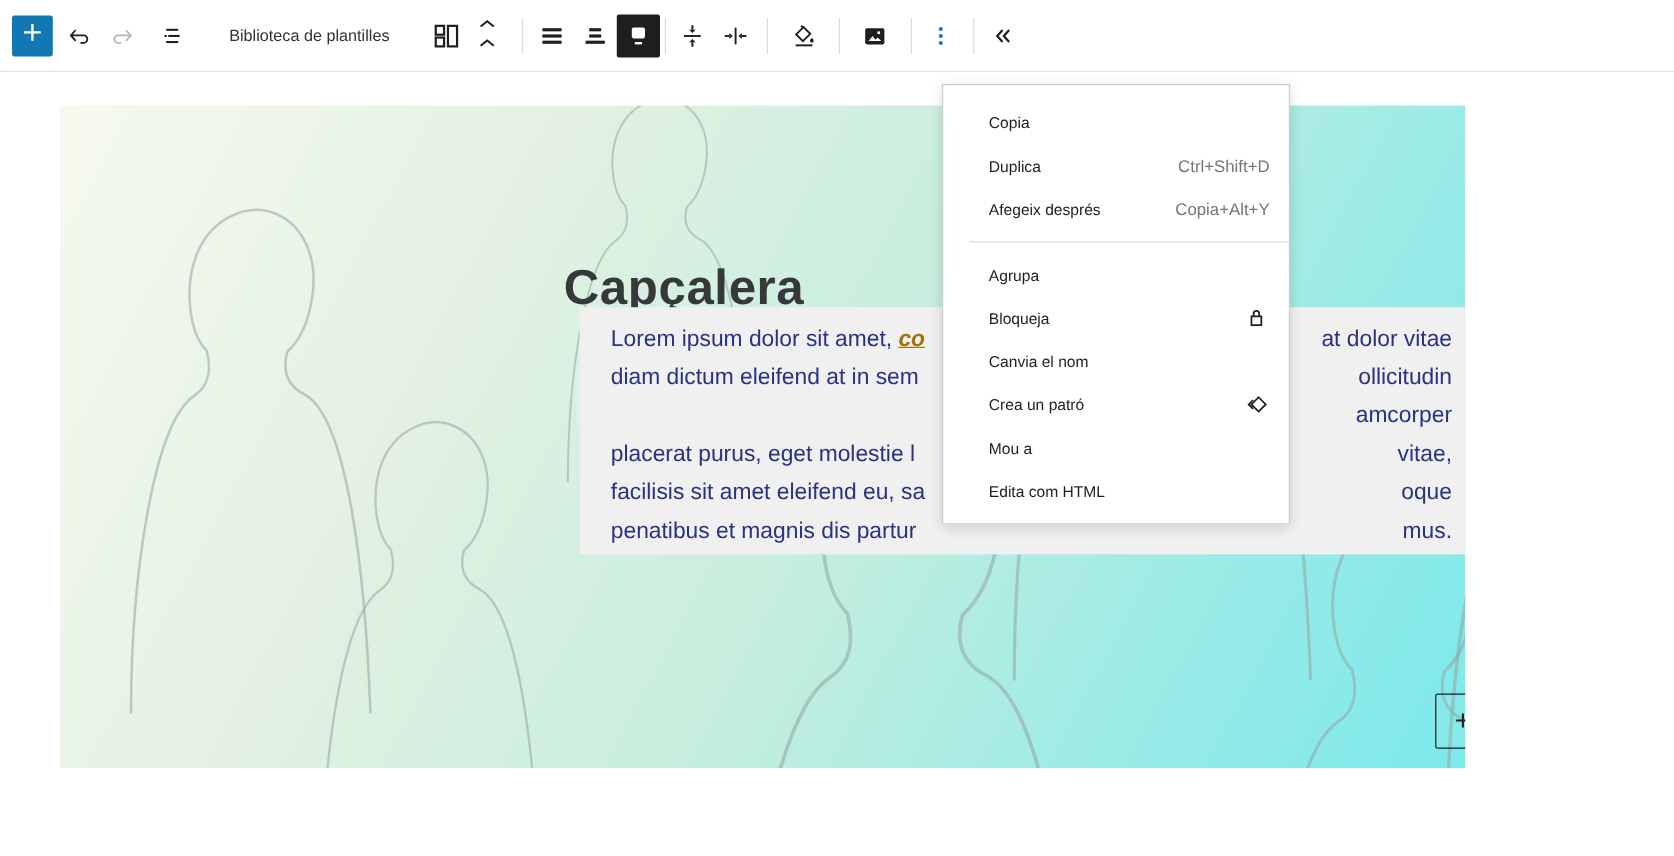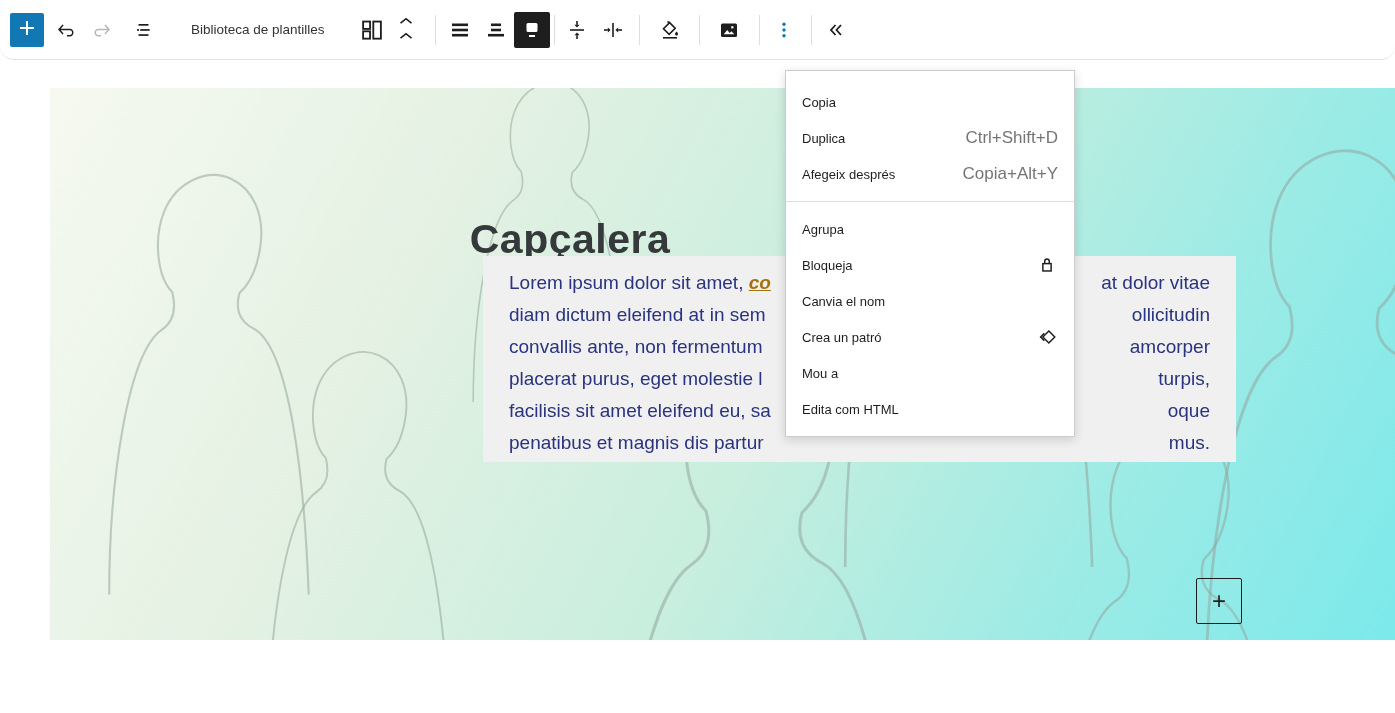--- a/index.html
+++ b/index.html
@@ -3,33 +3,33 @@
 <meta charset="utf-8">
 <style>
   * { margin:0; padding:0; box-sizing:border-box; }
   html,body { width:1395px; height:713px; background:#fff; overflow:hidden;
               font-family:"Liberation Sans", sans-serif; }
   .page { position:relative; width:1395px; height:713px; }
 
   
   .toolbar { position:absolute; left:0; top:0; width:1395px; height:60px;
              background:#fff; border-bottom:1px solid #e2e4e7;
-             display:flex; align-items:center;border-radius:14px; }
+             display:flex; align-items:center; }
   .tb-btn { width:36px; height:36px; display:flex; align-items:center; justify-content:center;
             background:none; border:none; cursor:pointer; flex:0 0 auto; }
   .tb-btn svg { display:block; }
   .inserter { width:34px; height:34px; margin-left:10px; margin-right:4px;
               border-radius:2px; background:#1178b3; display:flex; align-items:center; justify-content:center; }
   .tb-sep { width:1px; height:30px; background:#ddd; flex:0 0 auto; }
   .tpl-title { font-size:13.5px; color:#2f3338; margin-left:28px; white-space:nowrap; }
   .movers { width:30px; height:48px; display:flex; flex-direction:column; align-items:center; justify-content:center; cursor:pointer; }
   .sel-dark { background:#1e1e1e; border-radius:2px; }
 
   
-  .cover { position:absolute; left:50px; top:88px; width:1345px; height:552px;
+  .cover { position:absolute; left:50px; top:88px; width:1171px; height:552px;
            background:linear-gradient(118deg,#f6f9f0 0%,#e4f1e3 28%,#c7eede 55%,#9debe5 78%,#7ce9eb 100%);
            overflow:hidden; }
   .silhouettes { position:absolute; left:0; top:0; }
 
   .cover-heading { position:absolute; left:520px; top:128px; transform:translateX(-50%);
                    font-size:41px; font-weight:700; color:#35393c; letter-spacing:0.5px;
                    white-space:nowrap; cursor:text; }
 
   .para-box { position:absolute; left:433px; top:168px; width:753px; height:206px;
               background:#f0f0f0; padding:11px 26px; cursor:text; }
@@ -39,26 +39,26 @@
   .para-link { color:#a4710f; font-style:italic; font-weight:700; text-decoration:underline; cursor:pointer; }
 
   .appender { position:absolute; left:1146px; top:490px; width:46px; height:46px;
               border:1px solid #1e1e1e; border-radius:2px; background:rgba(255,255,255,0.04);
               display:flex; align-items:center; justify-content:center;
               font-size:24px; font-weight:400; color:#1e1e1e; cursor:pointer; }
 
   
   .menu { position:absolute; left:785px; top:70px; width:290px; background:#fff;
           border:1px solid #ccc; box-shadow:0 3px 10px rgba(0,0,0,0.15); z-index:10; }
-  .menu-section { padding:9px 0; }
+  .menu-section { padding:9px 0;margin-left:22px; }
   .menu-section + .menu-section { border-top:1px solid #ddd; }
   .menu-section.first { padding-top:13px; }
   .menu-item { height:36px; display:flex; align-items:center; padding:0 16px; cursor:pointer; }
   .mi-label { font-size:13px; color:#1e1e1e; flex:1 1 auto; white-space:nowrap; }
-  .mi-shortcut { font-size:17px; color:#757575; white-space:nowrap; }
+  .mi-shortcut { font-size:14px; color:#757575; white-space:nowrap; }
   .mi-icon { flex:0 0 auto; margin-left:8px; display:flex; }
 </style>
 </head>
 <body>
 
 <div class="page">
 
   <div class="toolbar">
 
     <div class="inserter">
@@ -262,26 +262,25 @@
         <span class="para-left">
           <span>Lorem ipsum dolor sit amet, </span><span class="para-link">co</span>
         </span>
         <span class="para-right">at dolor vitae</span>
       </div>
       <div class="para-line">
         <span class="para-left">diam dictum eleifend at in sem</span>
         <span class="para-right">ollicitudin</span>
       </div>
       <div class="para-line">
-        <span class="para-left">convallis ante, non fermentum</span>
         <span class="para-right">amcorper</span>
       </div>
       <div class="para-line">
         <span class="para-left">placerat purus, eget molestie l</span>
-        <span class="para-right">turpis,</span>
+        <span class="para-right">vitae,</span>
       </div>
       <div class="para-line">
         <span class="para-left">facilisis sit amet eleifend eu, sa</span>
         <span class="para-right">oque</span>
       </div>
       <div class="para-line">
         <span class="para-left">penatibus et magnis dis partur</span>
         <span class="para-right">mus.</span>
       </div>
     </div>

